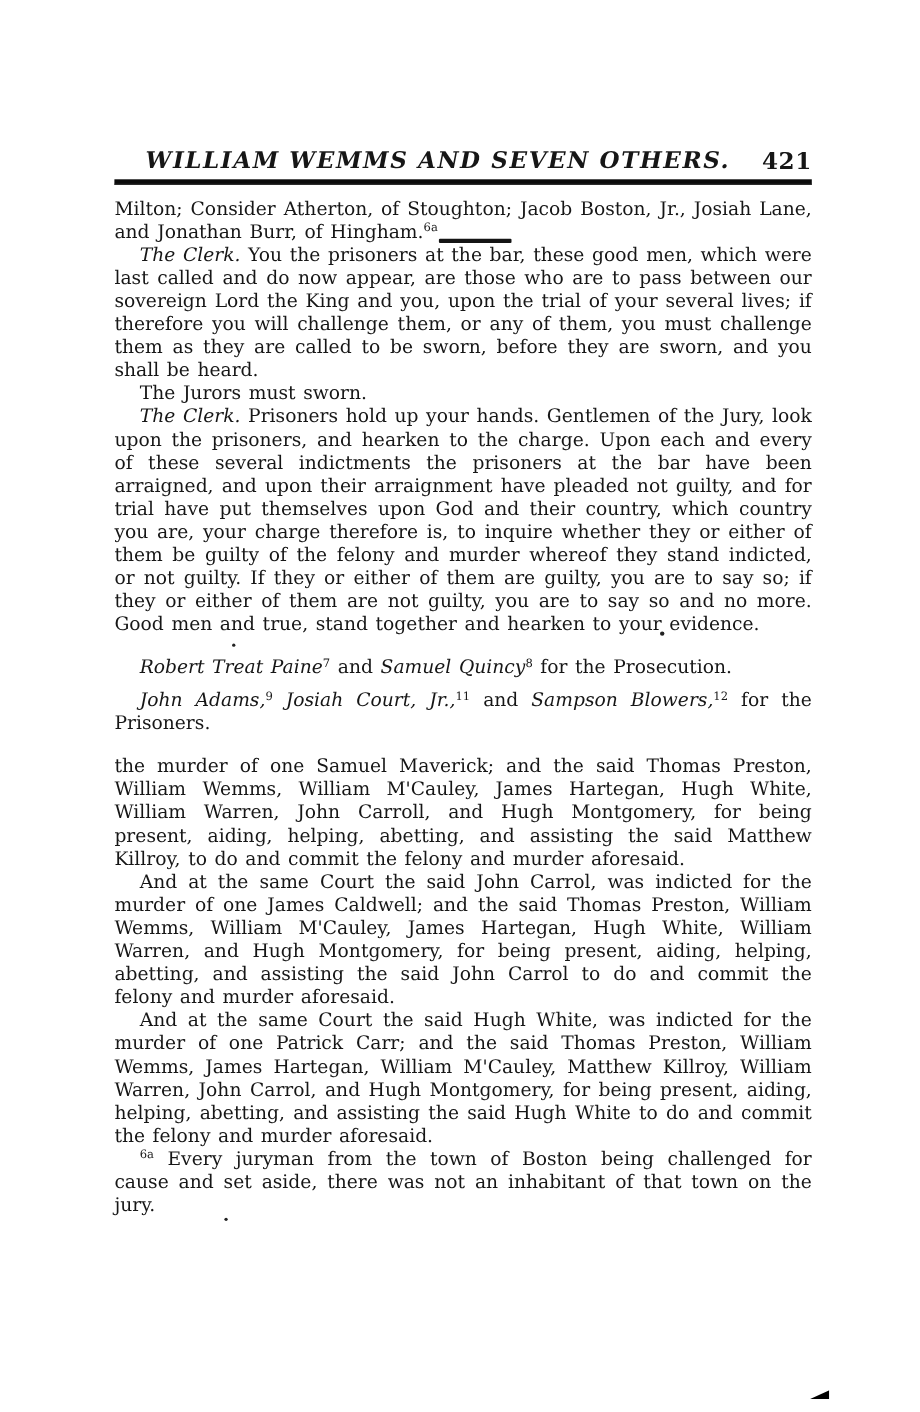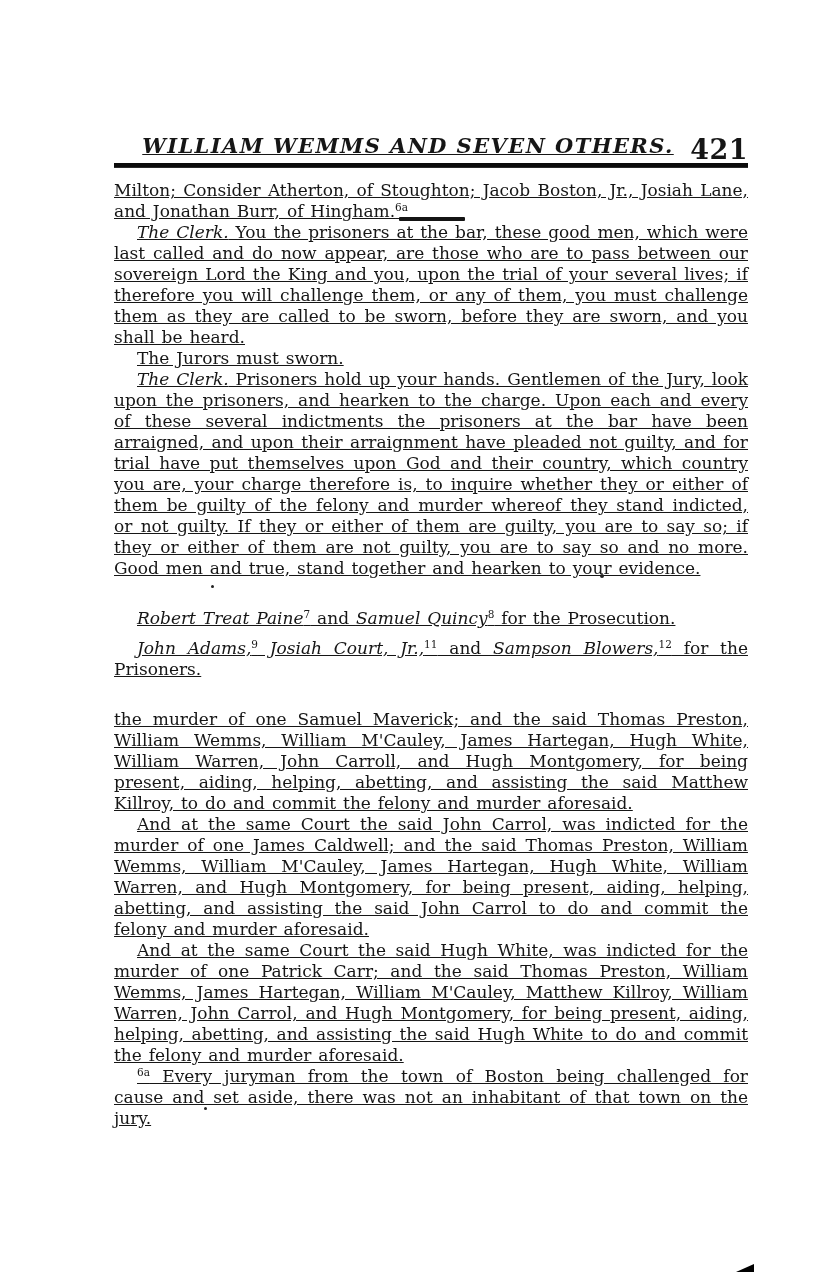--- a/index.html
+++ b/index.html
@@ -8,64 +8,63 @@
     height: 1284px;
     background: #ffffff;
     font-family: "DejaVu Serif", serif;
     color: #161616;
     position: relative;
     overflow: hidden;
   }
   .page { position: absolute; inset: 0; }
   .content {
     position: absolute;
-    left: 114px;
+    left: 104px;
     top: 133px;
     width: 634px;
-    text-decoration: underline;
   }
   .header-row {
     position: relative;
     text-align: center;
     padding-right: 46px;
     font-weight: bold;
     height: 26px;
   }
   .header-title {
     font-style: italic;
     font-size: 21px;
     letter-spacing: 1.4px;
     white-space: nowrap;
   }
   .page-number {
     position: absolute;
     right: 0;
     top: 1px;
-    font-size: 27px;
+    font-size: 21px;
     font-style: normal;
     letter-spacing: 0.5px;
     font-weight: bold;
   }
   .header-rule {
     margin-top: 4px;
     height: 4px;
     background: #0b0b0b;
     border-bottom: 1px solid #2a2a2a;
   }
   main {
     margin-top: 12px;
     font-size: 17px;
     line-height: 21px;
     text-align: justify;
     word-spacing: 1.5px;
   }
   main p { margin: 0; }
   p.indent { text-indent: 23px; }
   p.flush  { text-indent: 0; }
-  p.gap-lg { margin-top: 29px; }
+  p.gap-lg { margin-top: 18px; }
   p.gap-sm { margin-top: 9px; }
   .it { font-style: italic; }
   sup {
     font-size: 10.5px;
     line-height: 0;
     vertical-align: baseline;
     position: relative;
     top: -6px;
   }
   

